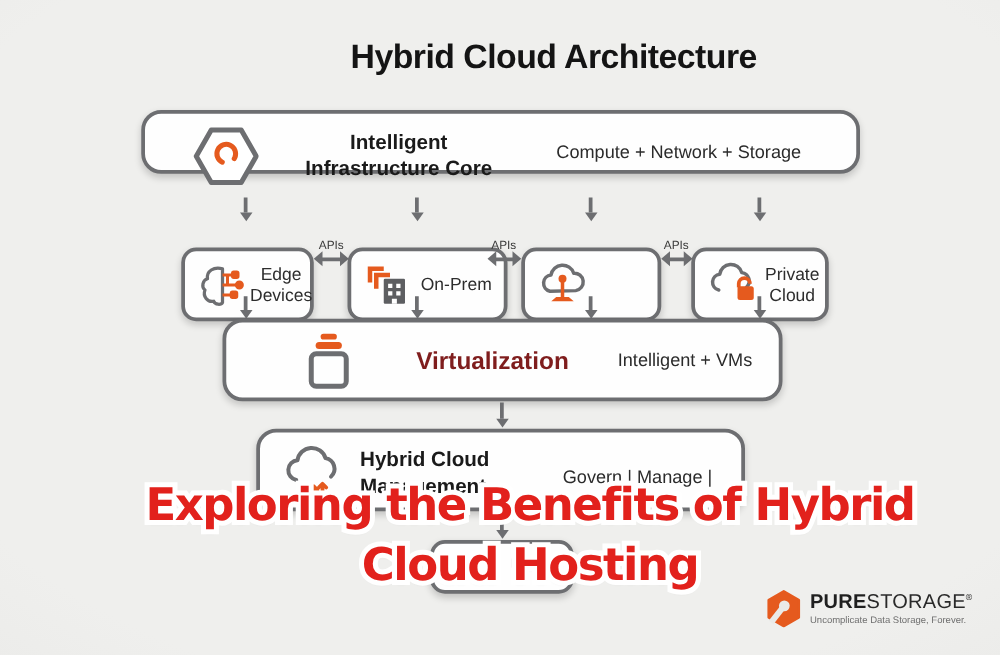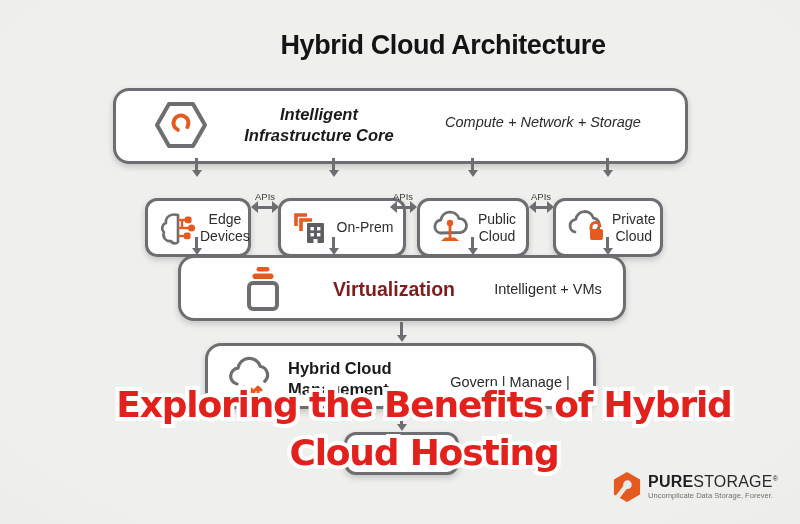--- a/index.html
+++ b/index.html
@@ -11,21 +11,21 @@
   .diagram-title{position:absolute;top:30px;left:0;width:100%;text-align:center;
     font-size:27px;font-weight:800;color:#141414;letter-spacing:-0.4px;margin-left:43px;}
 
   
   .box{position:absolute;background:#fefefe;border:3.5px solid #6d6e71;border-radius:16px;
     box-shadow:0 3px 6px rgba(0,0,0,0.18);box-sizing:border-box;}
   .box.small{border-width:3px;border-radius:12px;display:flex;align-items:center;}
   .node-label{font-size:14px;color:#2d2d2d;text-align:center;line-height:1.2;}
 
   
-  .core-box{left:113px;top:88px;width:575px;height:76px;font-style:italic;}
+  .core-box{left:113px;top:88px;width:575px;height:51px;}
   .core-icon{position:absolute;left:37px;top:8px;}
   .core-title{position:absolute;left:108px;top:13px;width:190px;text-align:center;
     font-size:16.5px;font-weight:700;line-height:1.25;color:#1a1a1a;}
   .core-sub{position:absolute;left:302px;top:23px;width:250px;font-size:14.5px;color:#2b2b2b;text-align:center;}
 
   
   .row2{top:178px;height:59px;margin-top:20px;}
   .n-edge{left:145px;width:106px;}
   .n-onprem{left:278px;width:128px;justify-content:space-between;}
   .n-public{left:417px;width:112px;}
@@ -145,23 +145,20 @@
   <div class="api-label" style="left:381px;">APIs</div>
   <div class="harrow" style="left:396px;top:206px;width:15px;"></div>
 
   <div class="box small row2 n-public">
     <svg width="40" height="38" viewBox="0 0 40 38">
       <path d="M10,24 a6.6,6.6 0 0 1 0.8,-13 a9.4,9.4 0 0 1 18.2,-1.4 a7,7 0 0 1 1.6,13.9 z" fill="none" stroke="#6d6e71" stroke-width="2.8" stroke-linejoin="round"></path>
       <circle cx="20" cy="14" r="3.2" fill="#e55a1e"></circle>
       <line x1="20" y1="16" x2="20" y2="30" stroke="#e55a1e" stroke-width="2.8"></line>
       <path d="M11,32 L29,32 L25,28.5 L15,28.5 Z" fill="#e55a1e"></path>
     </svg>
-    <div class="node-label">
-      <div class="wrap-narrow">Public Cloud</div>
-    </div>
   </div>
 
   <div class="api-label" style="left:519px;">APIs</div>
   <div class="harrow" style="left:535px;top:206px;width:13px;"></div>
 
   <div class="box small row2 n-private">
     <svg width="42" height="38" viewBox="0 0 42 38">
       <path d="M9,23 a6.4,6.4 0 0 1 0.8,-12.6 a9,9 0 0 1 17.6,-1.3 a6.8,6.8 0 0 1 3.6,11.9" fill="none" stroke="#6d6e71" stroke-width="2.8" stroke-linecap="round" stroke-linejoin="round"></path>
       <path d="M25,21 v-3 a4.5,4.5 0 0 1 9,0" fill="none" stroke="#e55a1e" stroke-width="3"></path>
       <rect x="24" y="20" width="13" height="11" rx="2" fill="#e55a1e"></rect>

